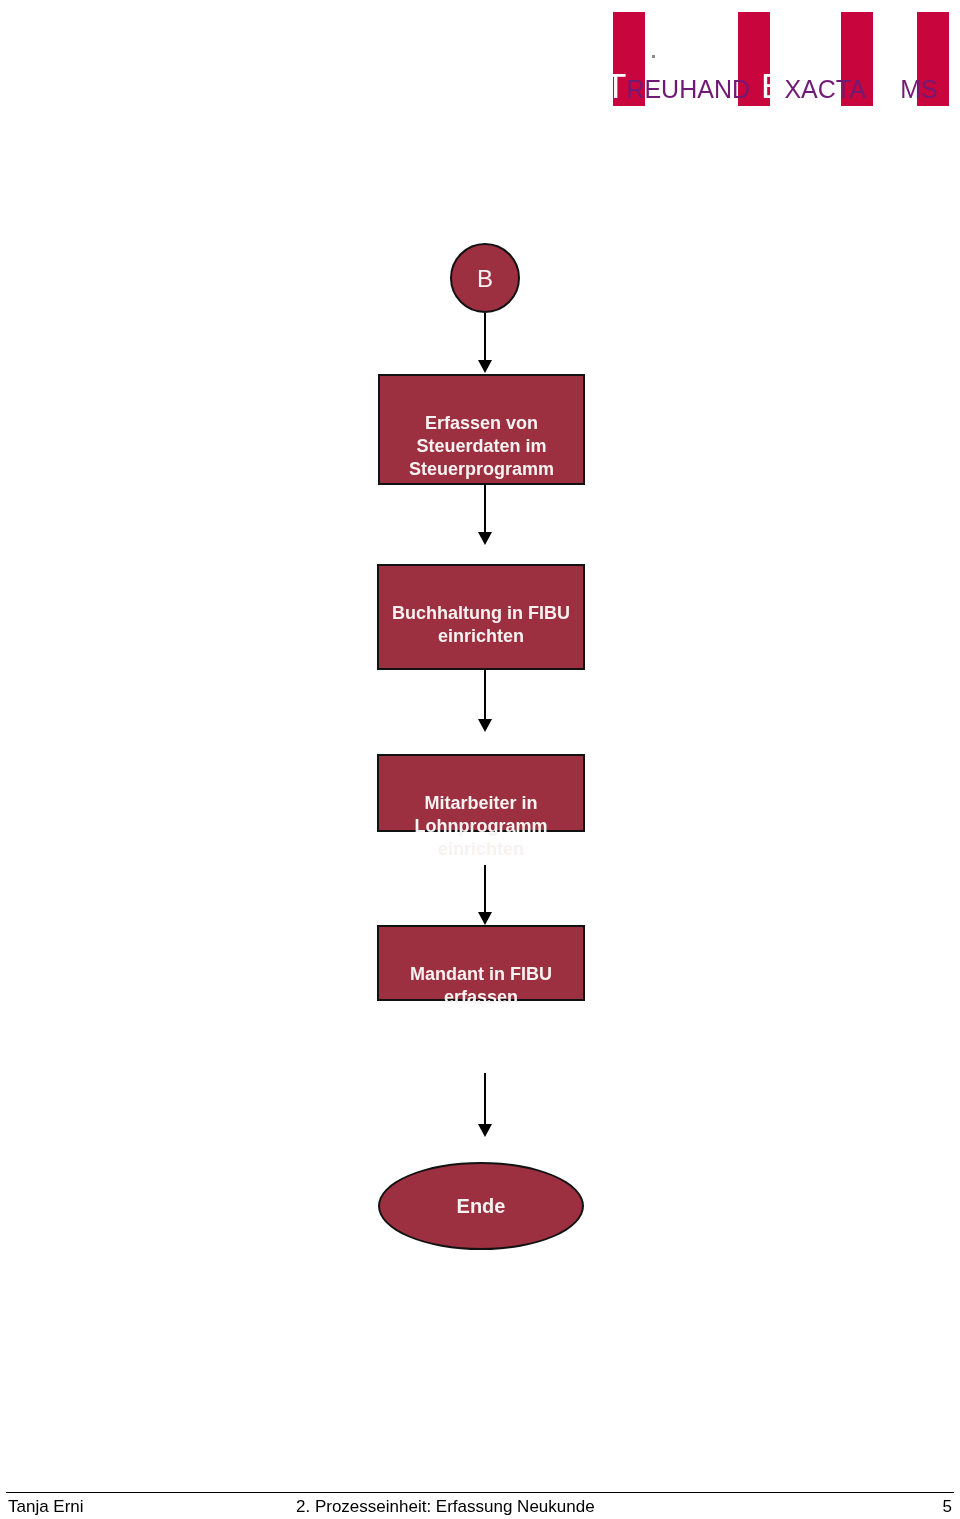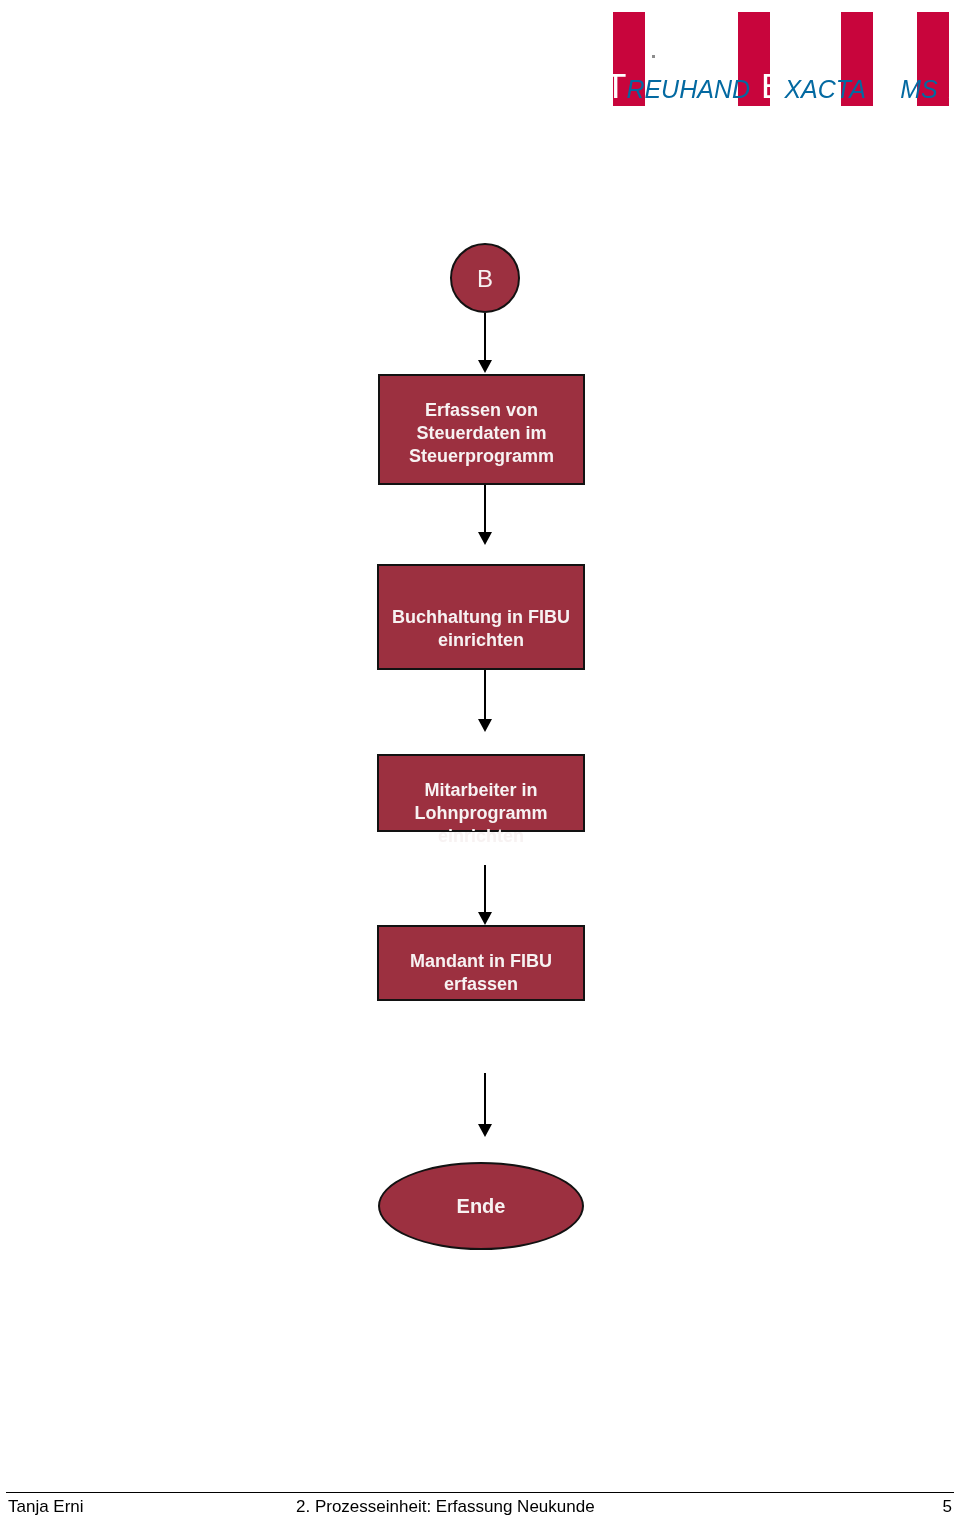--- a/index.html
+++ b/index.html
@@ -50,23 +50,22 @@
     line-height: 46px;
     font-family: "Liberation Sans", sans-serif;
   }
   .logo-cap {
     font-size: 35px;
     color: #FFFFFF;
     letter-spacing: 0px;
   }
   .logo-small {
     font-size: 25px;
-    color: #0369a1;
+    color: #701a75;
     letter-spacing: 0px;
-    font-style: italic;
   }
   .logo-gap { display: inline-block; width: 11px; }
   .logo-tick {
     position: absolute;
     left: 47px;
     top: 47px;
     width: 3px;
     height: 3px;
     background: #8c8c8c;
   }
@@ -95,21 +94,21 @@
     font-size: 24px;
     font-weight: normal;
   }
   .node.ellipse {
     border-radius: 50%;
     font-size: 20px;
   }
 
   
   .node.proc { align-items: flex-start; }
-  .node.proc .node-text { padding-top: 23px; }
+  .node.proc .node-text { padding-top: 36px; }
 
   
   .arrow {
     position: absolute;
     width: 14px;
   }
   .arrow .shaft {
     position: absolute;
     left: 6px;
     top: 0;
@@ -175,21 +174,21 @@
 
     <div class="node proc" style="left:378px; top:374px; width:207px; height:111px;">
       <span class="node-text">Erfassen von Steuerdaten im Steuerprogramm</span>
     </div>
 
     <div class="arrow" style="left:478px; top:485px; height:60px;">
       <div class="shaft" style="height:48px;"></div>
       <div class="head" style="top:47px;"></div>
     </div>
 
-    <div class="node proc" style="left:377px; top:564px; width:208px; height:106px;align-items:center;">
+    <div class="node proc" style="left:377px; top:564px; width:208px; height:106px;">
       <span class="node-text">Buchhaltung in FIBU einrichten</span>
     </div>
 
     <div class="arrow" style="left:478px; top:670px; height:62px;">
       <div class="shaft" style="height:50px;"></div>
       <div class="head" style="top:49px;"></div>
     </div>
 
     <div class="node proc" style="left:377px; top:754px; width:208px; height:78px;">
       <span class="node-text">Mitarbeiter in Lohnprogramm einrichten</span>

